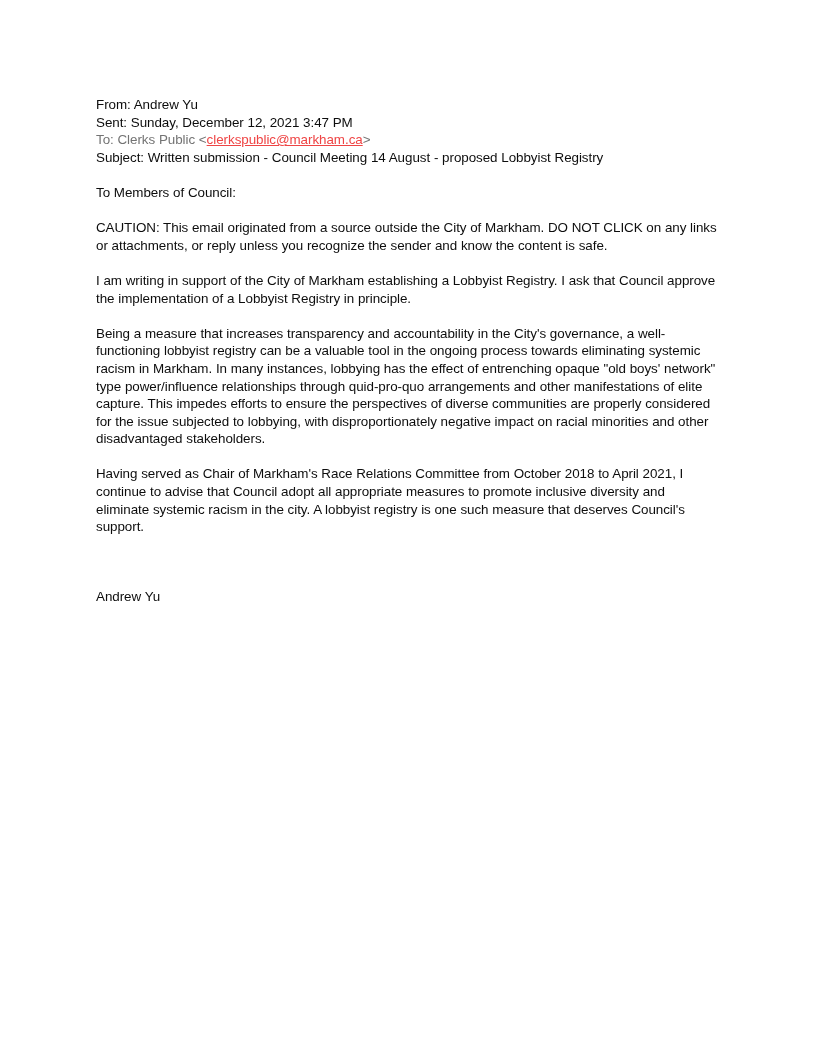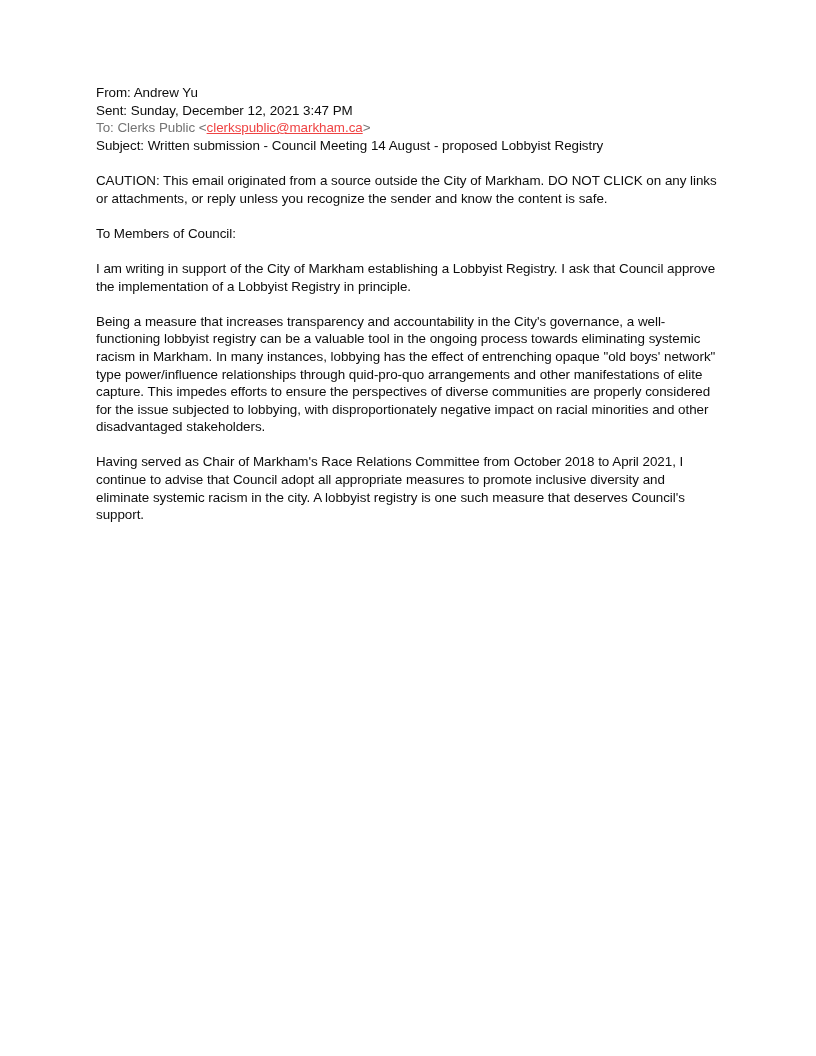--- a/index.html
+++ b/index.html
@@ -17,21 +17,21 @@
   .page {
     position: relative;
     width: 816px;
     height: 1056px;
     background: #ffffff;
     box-sizing: border-box;
   }
   .content {
     position: absolute;
     left: 96px;
-    top: 84px;
+    top: 96px;
     width: 622px;
   }
   .block {
     font-size: 13.4px;
     line-height: 17.6px;
     letter-spacing: -0.05px;
     word-spacing: 0.1px;
     color: #0d0d0d;
     margin: 0;
     white-space: normal;
@@ -61,28 +61,29 @@
 <div class="page">
   <div class="content">
 
     <div class="block">
       <span class="hdr-line">From: Andrew Yu</span>
       <span class="hdr-line">Sent: Sunday, December 12, 2021 3:47 PM</span>
       <span class="hdr-line"><span class="bracket">To: Clerks Public &lt;</span><a class="maillink" href="#">clerkspublic@markham.ca</a><span class="bracket">&gt;</span></span>
       <span class="hdr-line">Subject: Written submission - Council Meeting 14 August - proposed Lobbyist Registry</span>
     </div>
 
+    <p class="block">To Members of Council:</p>
+
     <p class="block">CAUTION: This email originated from a source outside the City of Markham. DO NOT CLICK on any links or attachments, or reply unless you recognize the sender and know the content is safe.</p>
-
-    <p class="block">To Members of Council:</p>
 
     <p class="block">I am writing in support of the City of Markham establishing a Lobbyist Registry. I ask that Council approve the implementation of a Lobbyist Registry in principle.</p>
 
     <p class="block">Being a measure that increases transparency and accountability in the City's governance, a well-functioning lobbyist registry can be a valuable tool in the ongoing process towards eliminating systemic racism in Markham. In many instances, lobbying has the effect of entrenching opaque "old boys' network" type power/influence relationships through quid-pro-quo arrangements and other manifestations of elite capture. This impedes efforts to ensure the perspectives of diverse communities are properly considered for the issue subjected to lobbying, with disproportionately negative impact on racial minorities and other disadvantaged stakeholders.</p>
 
     <p class="block">Having served as Chair of Markham's Race Relations Committee from October 2018 to April 2021, I continue to advise that Council adopt all appropriate measures to promote inclusive diversity and eliminate systemic racism in the city. A lobbyist registry is one such measure that deserves Council's support.</p>
 
 
     <div class="sig-gap"></div>
 
+    <p class="block" style="margin-top:0">Andrew Yu</p>
 
   </div>
 </div>
 
 </body></html>

